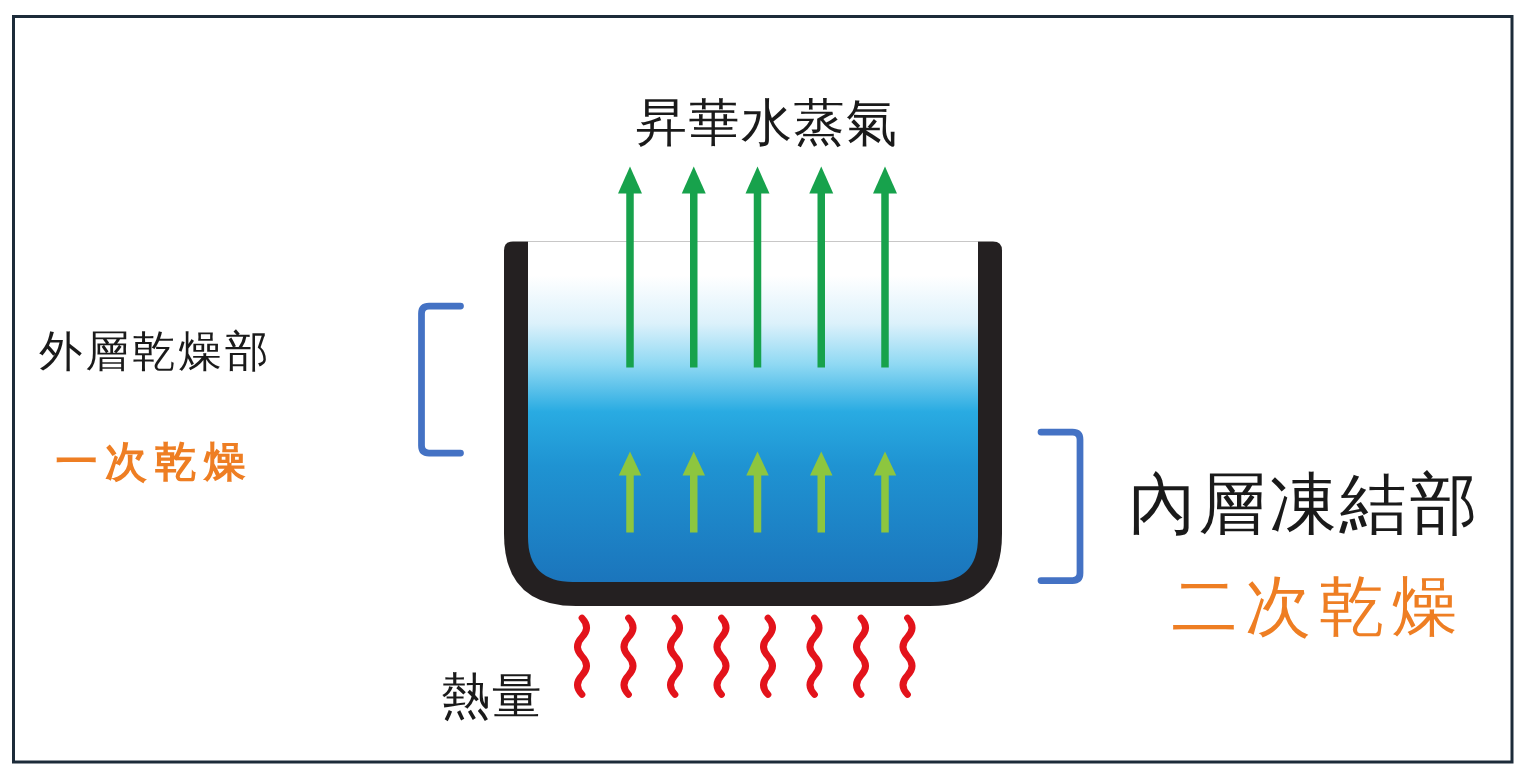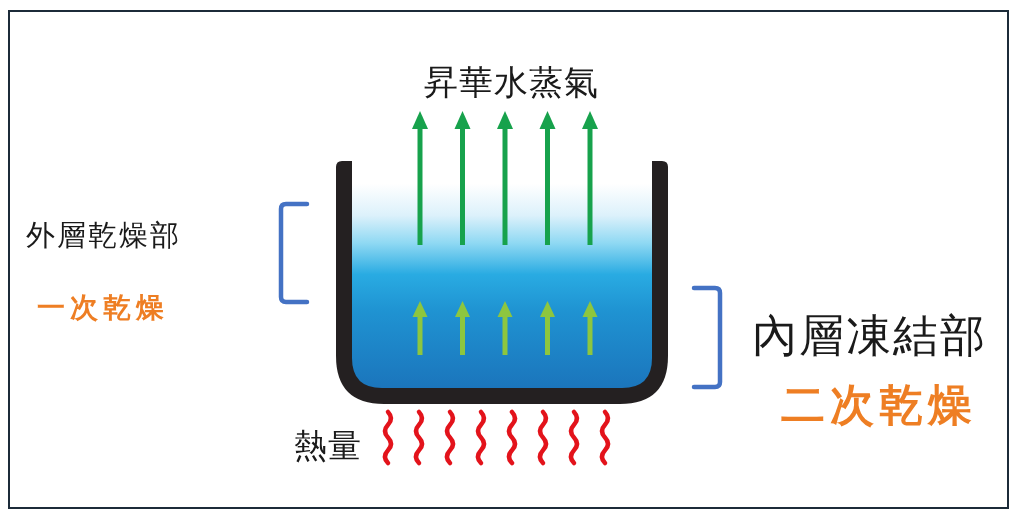--- a/index.html
+++ b/index.html
@@ -10,22 +10,22 @@
   .frame{
     position:absolute;left:8px;top:10px;width:997px;height:495px;
     border:2px solid var(--frame-border,#1C2B39);background:#ffffff;
   }
   #diagram-svg{position:absolute;left:0;top:0;}
   .label{position:absolute;line-height:1.1;white-space:nowrap;color:var(--text,#1a1a1a);}
   .vapor-label{left:424px;top:64px;font-size:34px;letter-spacing:1px;}
   .outer-name{left:26px;top:220px;font-size:29px;letter-spacing:2px;}
   .outer-stage{left:37px;top:293px;font-size:28px;font-weight:bold;letter-spacing:5px;color:var(--stage-text,#EE7E23);}
   .inner-name{left:752px;top:311px;font-size:45px;letter-spacing:2px;}
-  .inner-stage{left:781px;top:381px;font-size:44px;font-weight:bold;letter-spacing:5px;color:var(--stage-text,#EE7E23);}
-  .heat-label{left:294px;top:428px;font-size:33px;letter-spacing:1px;}
+  .inner-stage{left:781px;top:381px;font-size:44px;font-weight:normal;letter-spacing:5px;color:var(--stage-text,#EE7E23);}
+  .heat-label{left:294px;top:446px;font-size:33px;letter-spacing:1px;}
   .vapor-stroke{stroke:var(--vapor-arrow,#17A24C);}
   .vapor-fill{fill:var(--vapor-arrow,#17A24C);}
   .inner-stroke{stroke:var(--inner-arrow,#8DC63F);}
   .inner-fill{fill:var(--inner-arrow,#8DC63F);}
   .wave-stroke{stroke:var(--heat-wave,#E3131B);stroke-linecap:round;fill:none;}
   .bracket{stroke:var(--bracket,#4472C4);stroke-width:4.5;fill:none;stroke-linecap:round;}
   .cup-body{fill:var(--container-outline,#242021);}
 </style>
 </head>
 <body>

